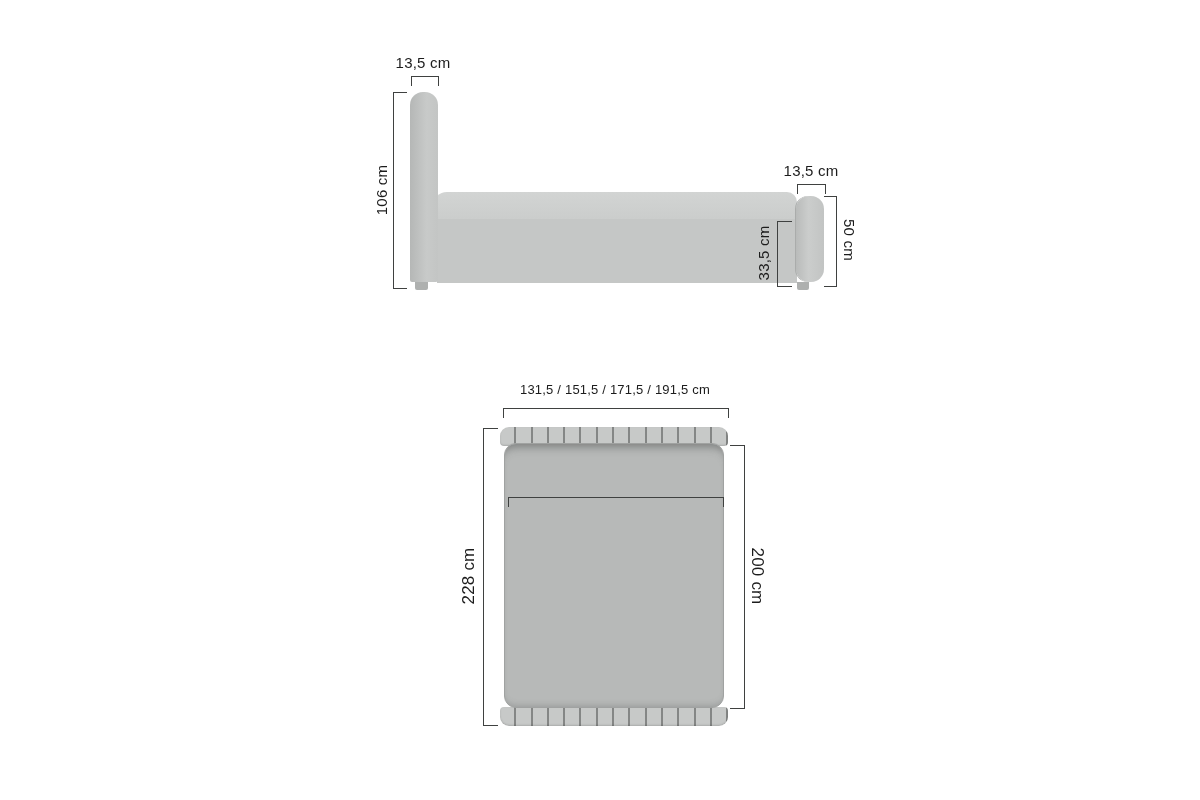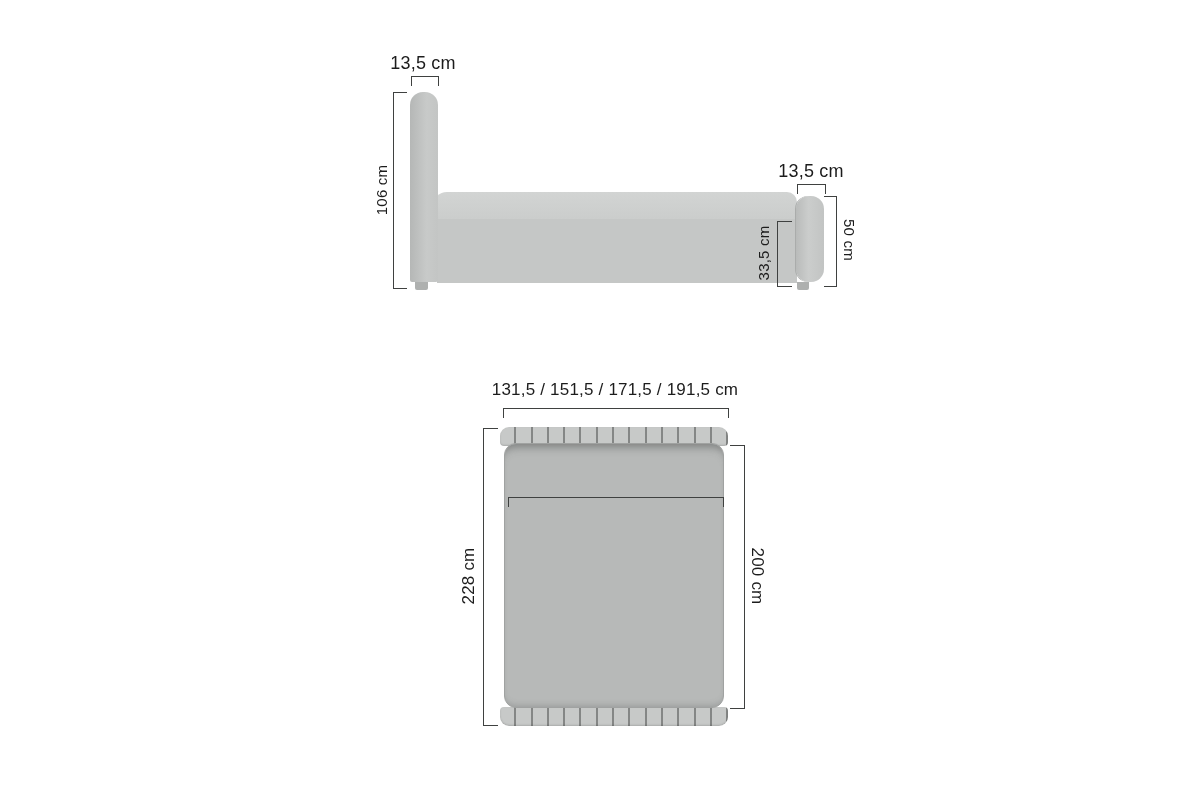--- a/index.html
+++ b/index.html
@@ -67,24 +67,24 @@
   .dim.h-down { border-top-width: 1px; border-left-width: 1px; border-right-width: 1px; }
   
   .dim.v-right { border-left-width: 1px; border-top-width: 1px; border-bottom-width: 1px; }
   
   .dim.v-left { border-right-width: 1px; border-top-width: 1px; border-bottom-width: 1px; }
 
   
   .lbl {
     position: absolute; height: 18px; line-height: 18px;
     text-align: center; white-space: nowrap;
-    color: #1c1c1c; font-size: 18px; letter-spacing: 0.2px;
+    color: #1c1c1c; font-size: 15px; letter-spacing: 0.2px;
   }
   .lbl.small { width: 120px; }
-  .lbl.big { width: 320px; font-size: 17px; }
+  .lbl.big { width: 320px; font-size: 13px; }
   .lbl.vert { width: 120px; font-size: 15px; }
   .lbl.vert.big-v { font-size: 17px; }
   .rot-ccw { transform: rotate(-90deg); }
   .rot-cw { transform: rotate(90deg); }
 </style>
 </head>
 <body>
 
 <div class="canvas">
 

